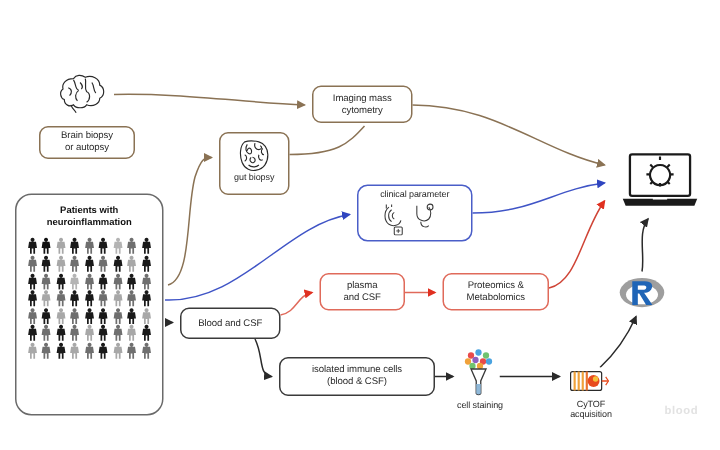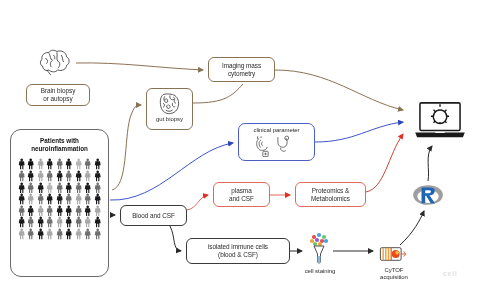--- a/index.html
+++ b/index.html
@@ -482,14 +482,14 @@
   <div id="rlogo" class="node">
     <svg viewBox="0 0 36 28" width="34" height="26">
       <ellipse cx="18" cy="14" rx="16" ry="10.5" fill="#9e9e9e"></ellipse>
       <ellipse cx="18" cy="15.5" rx="11.5" ry="7" fill="#ffffff"></ellipse>
       <path d="M11,23 L11,6 L20,6 C25,6 26.5,9 24.5,12 C23.3,13.8 21.2,14.2 19.5,14.2
                L25.5,23 L21,23 L16,14.8 L15,14.8 L15,23 Z
                M15,9 L15,12 L19.5,12 C21.5,12 21.8,9 19.5,9 Z" fill="#1f65b7"></path>
     </svg>
   </div>
 
-  <div id="watermark">cell</div>
+  <div id="watermark">blood</div>
 </div>
 
 </body></html>

